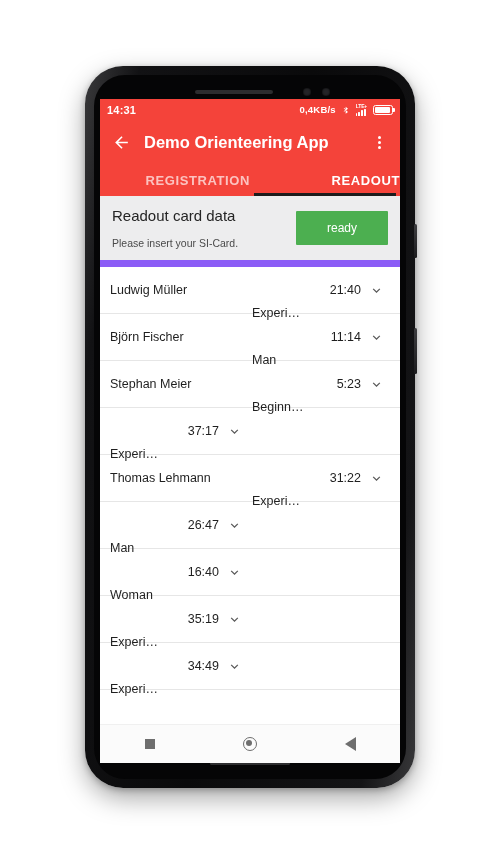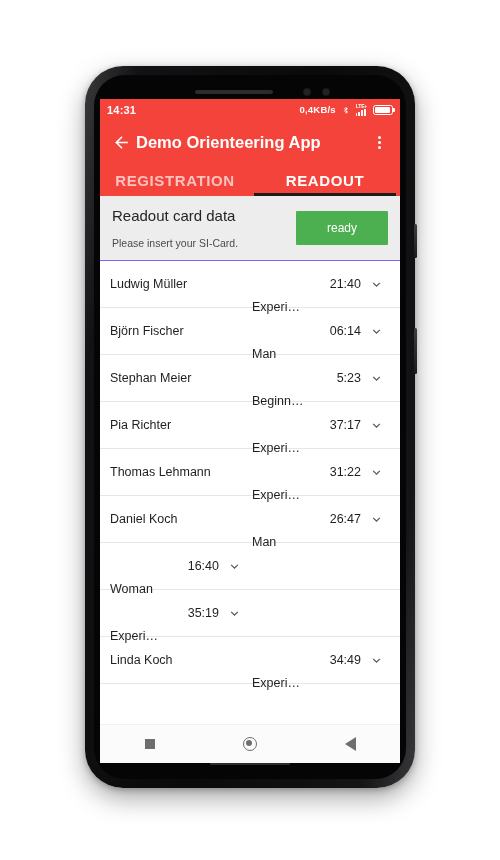--- a/index.html
+++ b/index.html
@@ -174,41 +174,42 @@
   .icon-btn {
     width: 30px; height: 30px;
     display: flex; align-items: center; justify-content: center;
     cursor: pointer;
     flex: 0 0 auto;
   }
   .app-title {
     color: #fff;
     font-size: 16.5px;
     font-weight: bold;
+    margin-left: 8px;
     flex: 1 1 auto;
     white-space: nowrap;
     overflow: hidden;
   }
   .dots { display: flex; flex-direction: column; gap: 2.2px; align-items:center; }
   .dots span { width: 3px; height: 3px; background: #fff; border-radius: 50%; display:block; }
 
   
   .tab-bar {
     background: var(--brand);
     height: 31px;
     display: flex;
     flex: 0 0 auto;
     position: relative;
   }
   .tab {
     flex: 1 1 0;
     display: flex;
     align-items: center;
-    justify-content: center;
-    font-size: 15px;
+    justify-content: flex-end;
+    font-size: 13px;
     font-weight: bold;
     letter-spacing: 0.6px;
     color: rgba(255,255,255,0.68);
     cursor: pointer;
     position: relative;
   }
   .tab.active { color: #ffffff; }
   .tab.active::after {
     content: "";
     position: absolute;
@@ -218,21 +219,21 @@
     background: #1c1c1c;
   }
 
   
   .readout-card {
     background: #ededee;
     padding: 10px 12px;
     display: flex;
     align-items: center;
     flex: 0 0 auto;
-    border-bottom: 1px solid #8b5cf6;
+    border-bottom: 7px solid #8b5cf6;
   }
   .readout-texts { flex: 1 1 auto; min-width: 0; }
   .readout-title {
     font-size: 15px;
     color: #242424;
     line-height: 19px;
   }
   .readout-sub {
     font-size: 10.5px;
     color: #4a4a4a;
@@ -408,41 +409,40 @@
         <div class="cell-chevron">
           <svg viewBox="0 0 24 24" width="15" height="15" aria-hidden="true">
               <path d="M7.4 8.6 12 13.2l4.6-4.6L18 10l-6 6-6-6z" fill="#5a5a5a"></path>
             </svg>
         </div>
       </div>
 
       <div class="list-item">
         <div class="cell-name">Björn Fischer</div>
         <div class="cell-class">Man</div>
-        <div class="cell-time">06:14</div>
+        <div class="cell-time">11:14</div>
         <div class="cell-chevron">
           <svg viewBox="0 0 24 24" width="15" height="15" aria-hidden="true">
               <path d="M7.4 8.6 12 13.2l4.6-4.6L18 10l-6 6-6-6z" fill="#5a5a5a"></path>
             </svg>
         </div>
       </div>
 
       <div class="list-item">
         <div class="cell-name">Stephan Meier</div>
         <div class="cell-class">Beginn…</div>
         <div class="cell-time">5:23</div>
         <div class="cell-chevron">
           <svg viewBox="0 0 24 24" width="15" height="15" aria-hidden="true">
               <path d="M7.4 8.6 12 13.2l4.6-4.6L18 10l-6 6-6-6z" fill="#5a5a5a"></path>
             </svg>
         </div>
       </div>
 
       <div class="list-item">
-        <div class="cell-name">Pia Richter</div>
         <div class="cell-class">Experi…</div>
         <div class="cell-time">37:17</div>
         <div class="cell-chevron">
           <svg viewBox="0 0 24 24" width="15" height="15" aria-hidden="true">
               <path d="M7.4 8.6 12 13.2l4.6-4.6L18 10l-6 6-6-6z" fill="#5a5a5a"></path>
             </svg>
         </div>
       </div>
 
       <div class="list-item">
@@ -450,21 +450,20 @@
         <div class="cell-class">Experi…</div>
         <div class="cell-time">31:22</div>
         <div class="cell-chevron">
           <svg viewBox="0 0 24 24" width="15" height="15" aria-hidden="true">
               <path d="M7.4 8.6 12 13.2l4.6-4.6L18 10l-6 6-6-6z" fill="#5a5a5a"></path>
             </svg>
         </div>
       </div>
 
       <div class="list-item">
-        <div class="cell-name">Daniel Koch</div>
         <div class="cell-class">Man</div>
         <div class="cell-time">26:47</div>
         <div class="cell-chevron">
           <svg viewBox="0 0 24 24" width="15" height="15" aria-hidden="true">
               <path d="M7.4 8.6 12 13.2l4.6-4.6L18 10l-6 6-6-6z" fill="#5a5a5a"></path>
             </svg>
         </div>
       </div>
 
       <div class="list-item">
@@ -481,21 +480,20 @@
         <div class="cell-class">Experi…</div>
         <div class="cell-time">35:19</div>
         <div class="cell-chevron">
           <svg viewBox="0 0 24 24" width="15" height="15" aria-hidden="true">
               <path d="M7.4 8.6 12 13.2l4.6-4.6L18 10l-6 6-6-6z" fill="#5a5a5a"></path>
             </svg>
         </div>
       </div>
 
       <div class="list-item">
-        <div class="cell-name">Linda Koch</div>
         <div class="cell-class">Experi…</div>
         <div class="cell-time">34:49</div>
         <div class="cell-chevron">
           <svg viewBox="0 0 24 24" width="15" height="15" aria-hidden="true">
               <path d="M7.4 8.6 12 13.2l4.6-4.6L18 10l-6 6-6-6z" fill="#5a5a5a"></path>
             </svg>
         </div>
       </div>
 
     </div>

